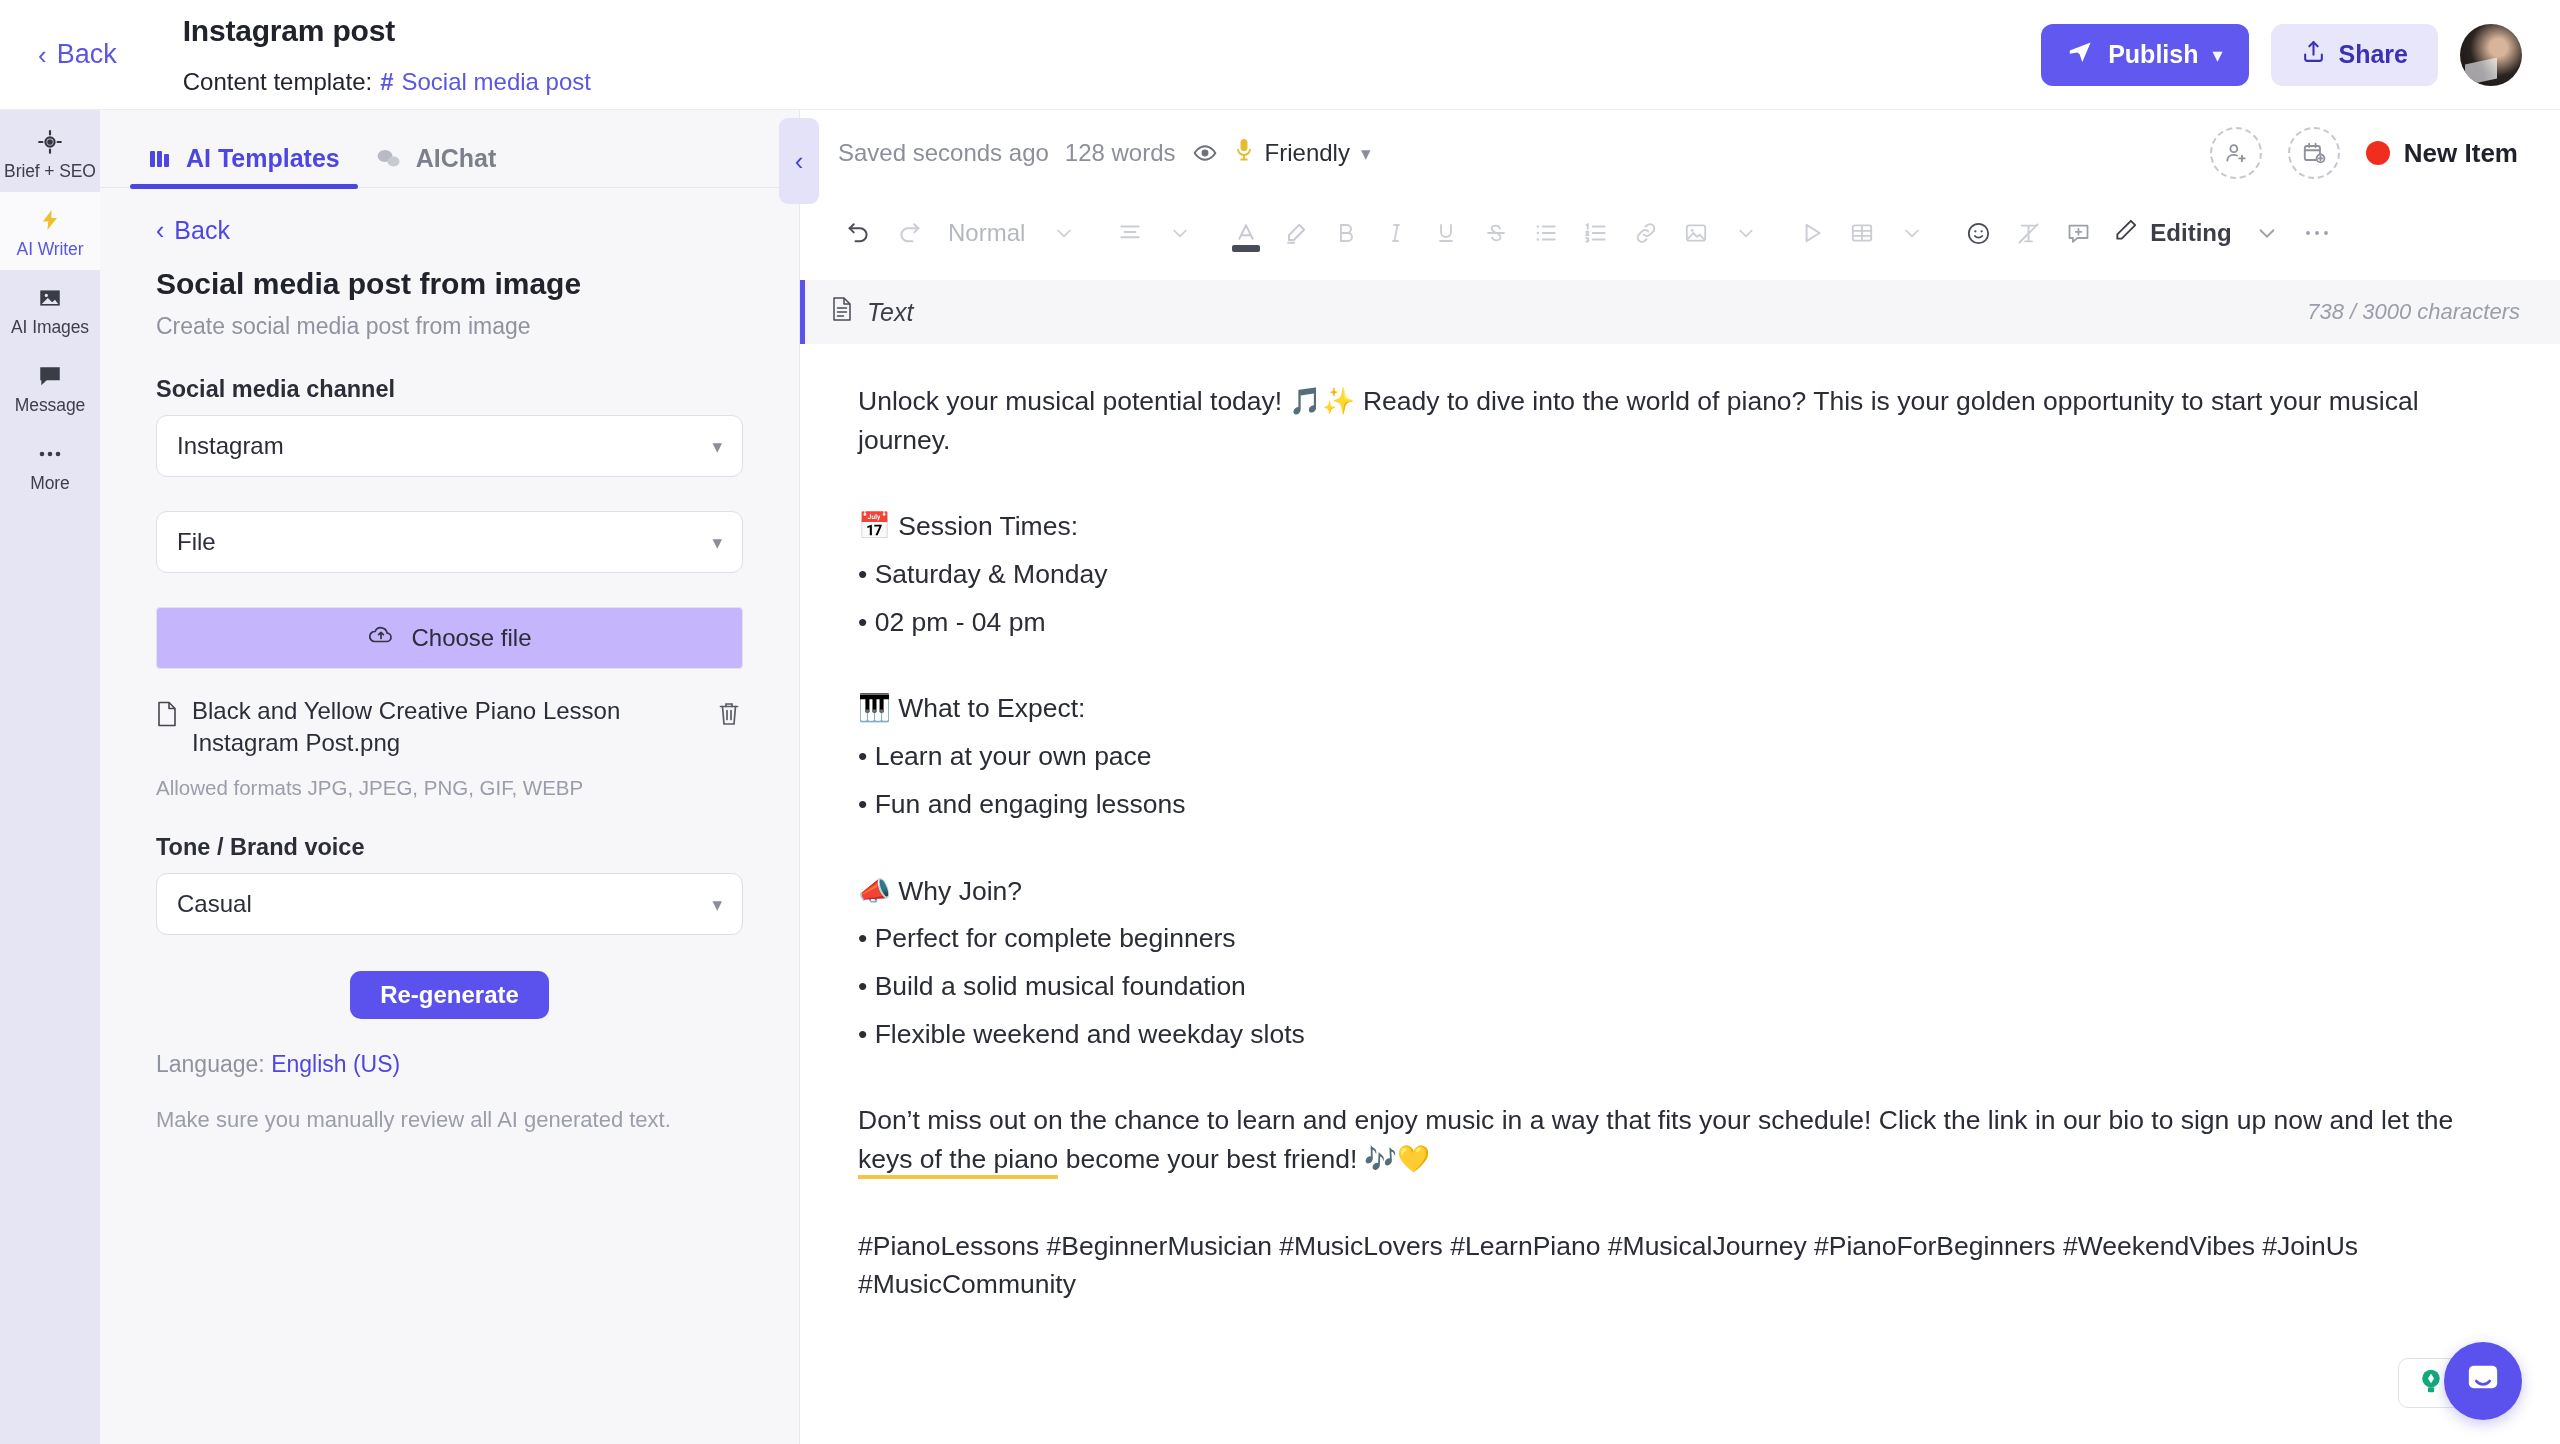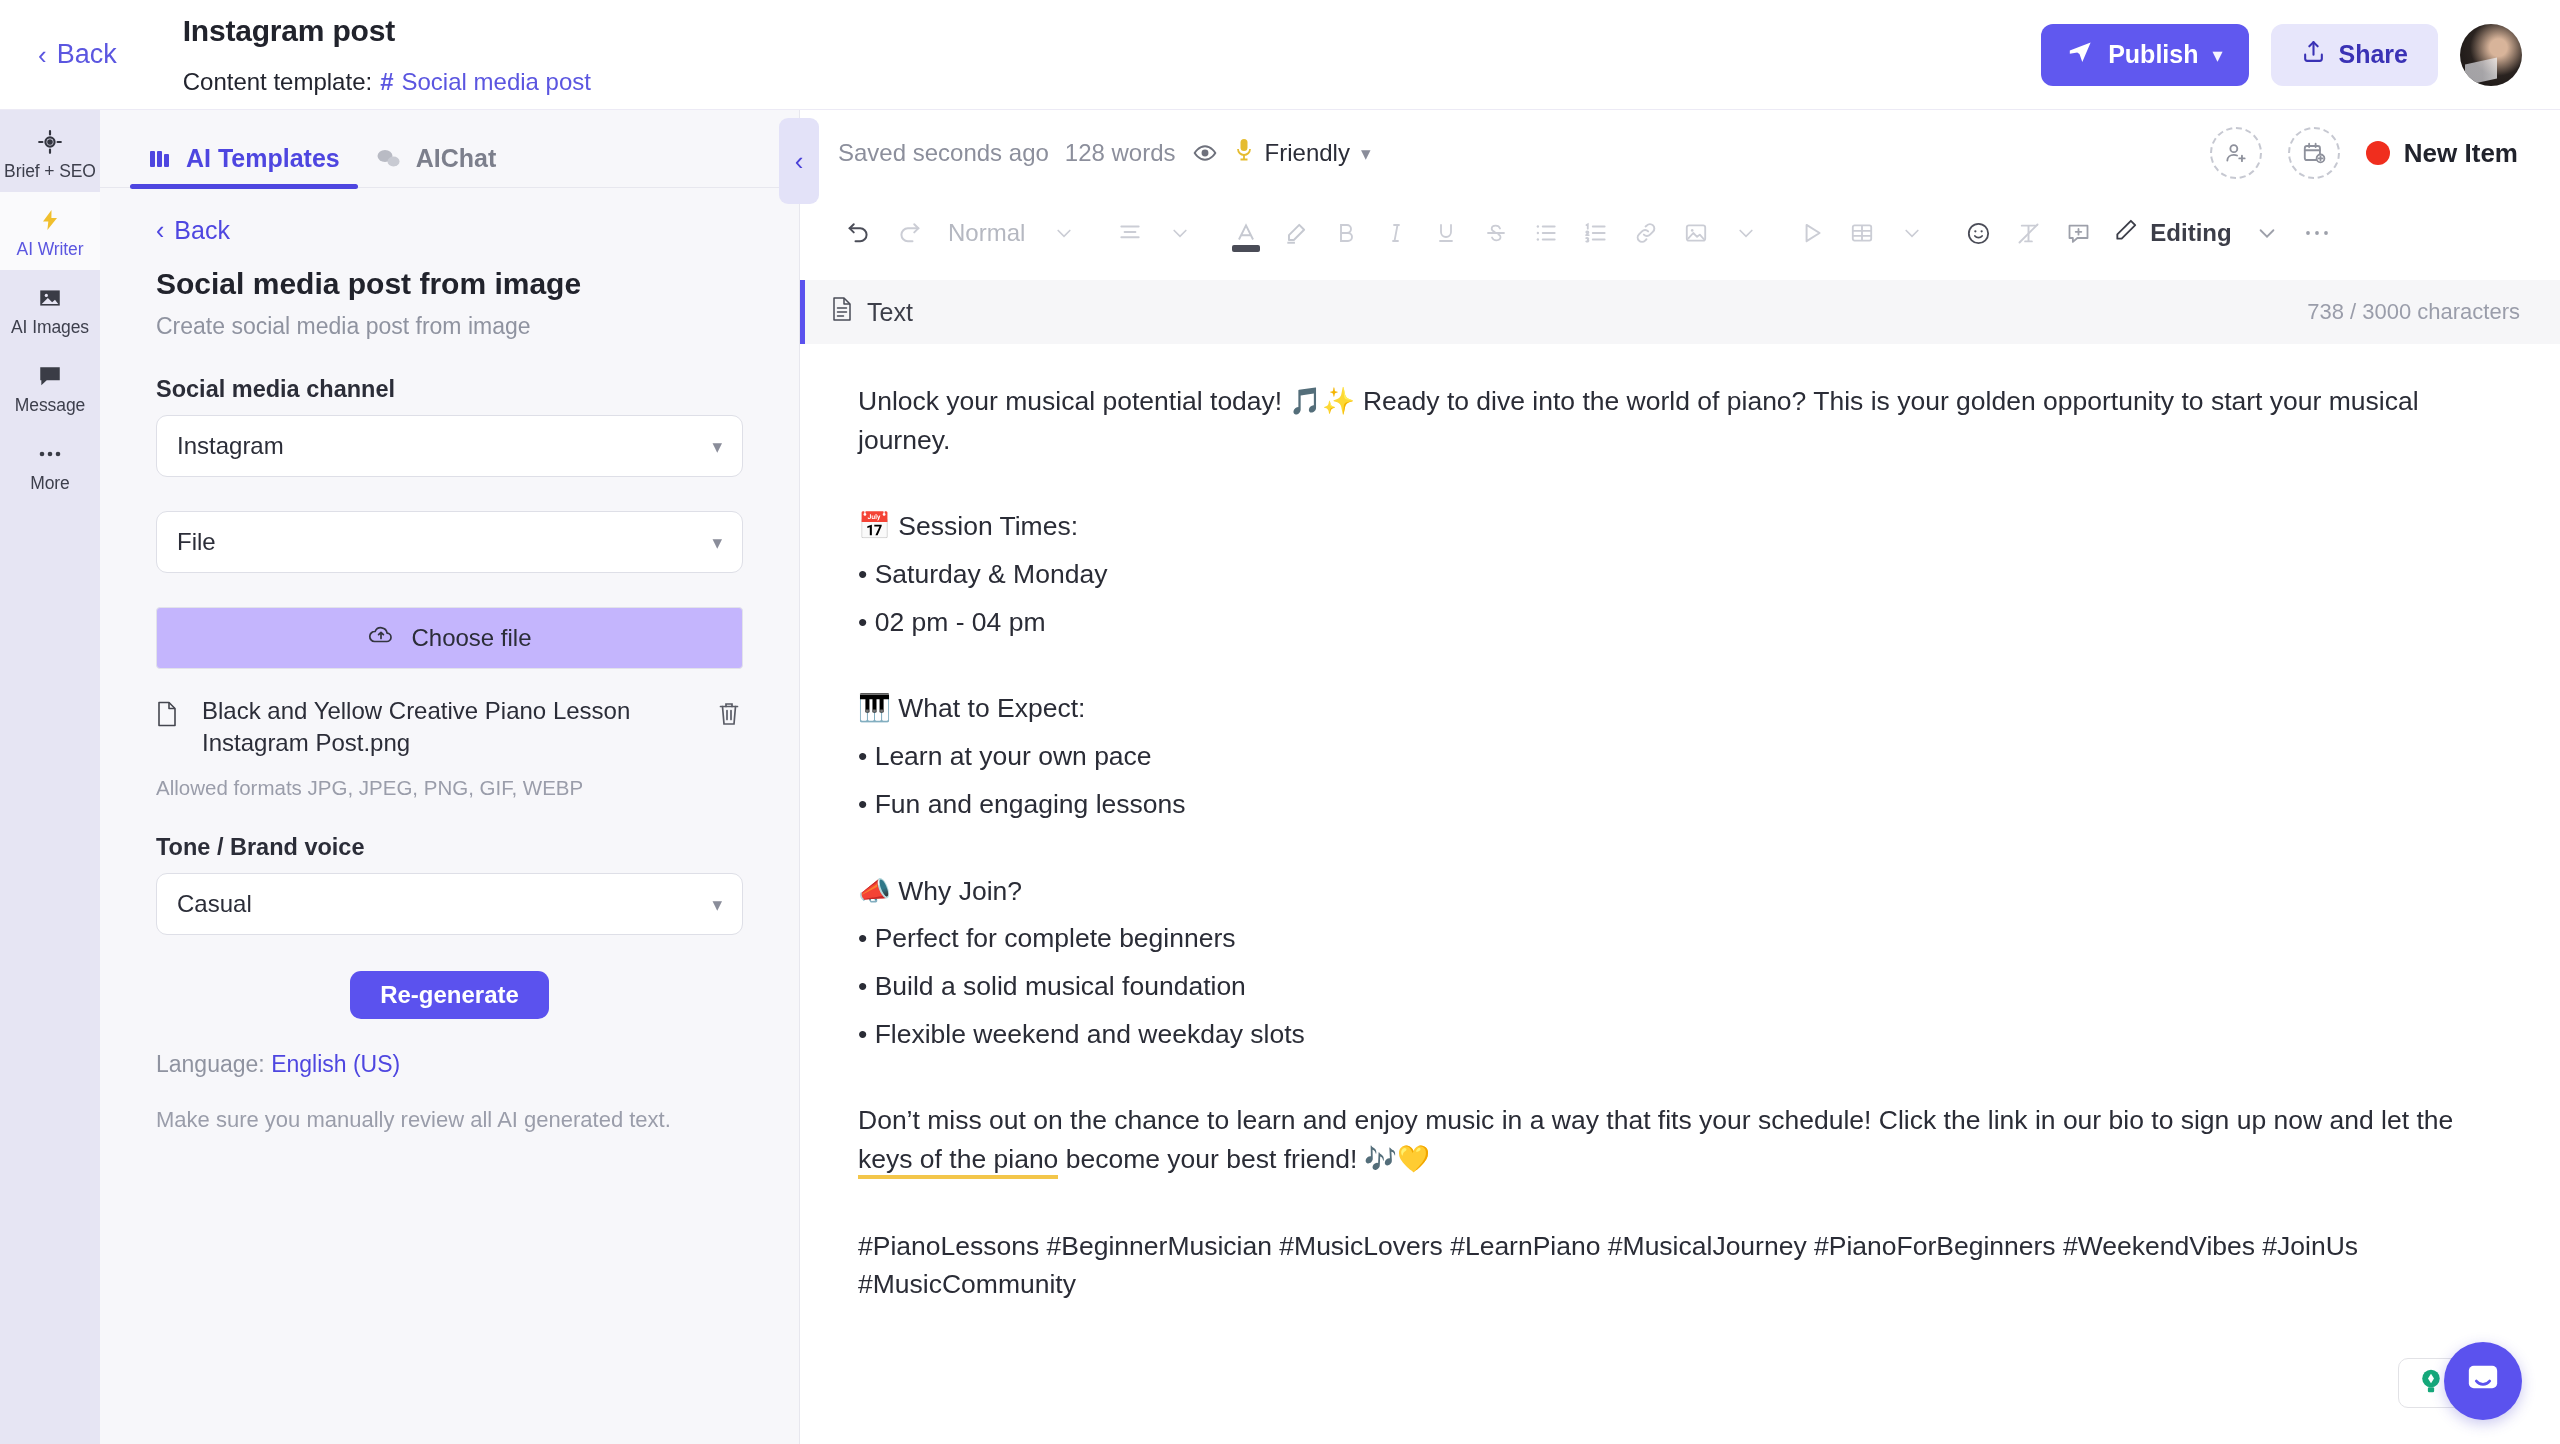--- a/index.html
+++ b/index.html
@@ -117,21 +117,21 @@
     font-size: 24px; color: #2b2d38; cursor: pointer; margin-bottom: 34px;
   }
   .select .sv { flex: 1; }
   .chev-d { color: #8a8d9a; font-size: 19px; }
 
   .choose-file {
     height: 62px; border: 1px solid #e2e2ea; background: #c4b5fd; border-radius: 4px;
     display: flex; align-items: center; justify-content: center; gap: 16px;
     font-size: 24px; color: #2b2d38; cursor: pointer; margin-bottom: 26px;
   }
-  .file-row { display: flex; align-items: flex-start; gap: 22px; margin-bottom: 18px; }
+  .file-row { display: flex; align-items: flex-start; gap: 12px; margin-bottom: 18px; }
   .file-ico { flex: 0 0 24px; padding-top: 6px; }
   .file-name { flex: 1; font-size: 24px; color: #2b2d38; line-height: 1.32; }
   .file-del { flex: 0 0 26px; cursor: pointer; padding-top: 6px; }
   .formats { font-size: 20.5px; color: #9a9daa; margin-bottom: 34px; }
 
   .regen-wrap { display: flex; justify-content: center; margin: 36px 0 32px 0; }
   .btn-regen {
     background: #5b52ee; color: #fff; border-radius: 11px;
     height: 48px; padding: 8px 30px; font-size: 24px; font-weight: 700;
     display: flex; align-items: center; cursor: pointer;
@@ -177,21 +177,21 @@
         cursor: pointer; position: relative; }
   .tb.dark { color: #4b4d58; }
   .tb-normal { font-size: 24px; color: #b5b8c1; padding: 0 14px; }
   .tb-gap { width: 16px; }
   .tb-underbar { position: absolute; bottom: 6px; left: 11px; right: 11px; height: 7px; background: #4a4c57; border-radius: 2px; }
   .tb-editing { display: flex; align-items: center; gap: 11px; color: #3c3e49; font-size: 24px; font-weight: 600; padding: 0 10px; cursor:pointer;}
 
   .text-header {
     margin: 10px 0 0 0; height: 64px; background: #f6f6f8;
     border-left: 5px solid #5b52ee;
-    display: flex; align-items: center; padding: 0 40px 0 26px;
+    display: flex; align-items: center; padding: 0 40px 0 26px; font-style: italic;
   }
   .th-left { display: flex; align-items: center; gap: 14px; font-size: 25px; color: #3d3f4a; font-weight: 500; }
   .th-right { margin-left: auto; font-size: 22px; color: #9a9daa; }
 
   .doc-body { flex: 1; overflow: hidden; padding: 38px 60px 0 58px; }
   .p {
     font-size: 26.5px; color: #2a2c36; line-height: 1.46; margin-bottom: 22px;
     max-width: 1700px;
   }
   .p.tight { margin-bottom: 9px; }

